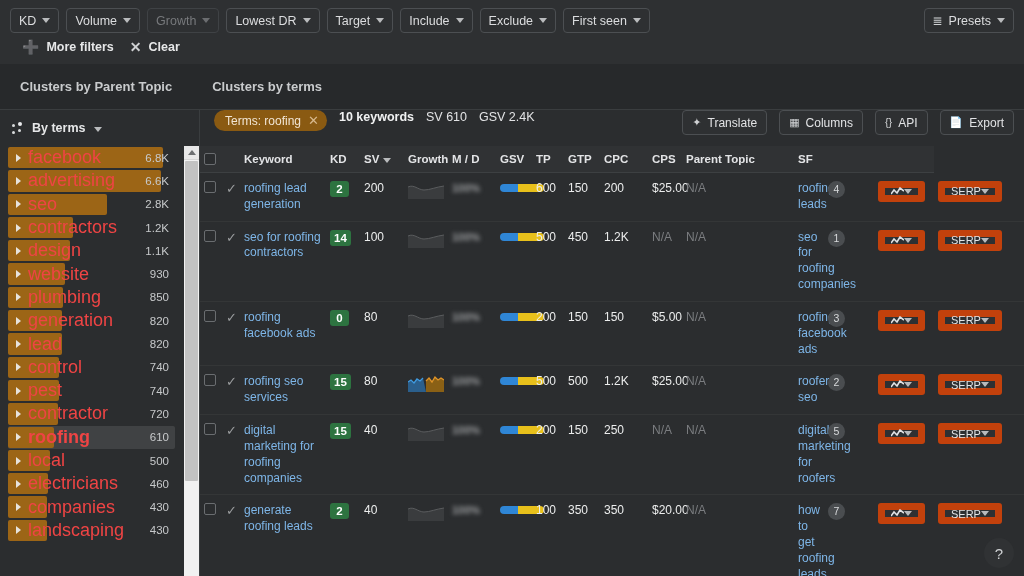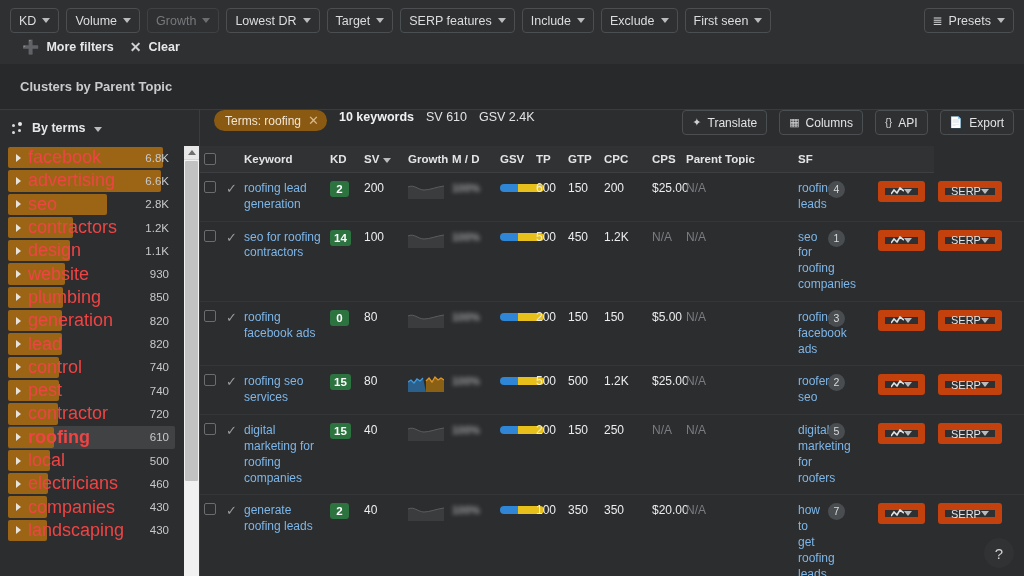--- a/index.html
+++ b/index.html
@@ -260,24 +260,20 @@
       </div>
       <div class="fbtn">
         <span>Lowest DR</span>
         <span class="caret"></span>
       </div>
       <div class="fbtn">
         <span>Target</span>
         <span class="caret"></span>
       </div>
       <div class="fbtn">
-        <span>SERP features</span>
-        <span class="caret"></span>
-      </div>
-      <div class="fbtn">
         <span>Include</span>
         <span class="caret"></span>
       </div>
       <div class="fbtn">
         <span>Exclude</span>
         <span class="caret"></span>
       </div>
       <div class="fbtn">
         <span>First seen</span>
         <span class="caret"></span>
@@ -297,20 +293,23 @@
     <span class="linkbtn">
       <span class="glyph">✕</span>
       <span>Clear</span>
     </span>
   </div>
 </div>
 
 <div class="tabbar" id="tab-bar">
     <div class="tab">
       <span>Clusters by Parent Topic</span>
+    </div>
+    <div class="tab">
+      <span>Clusters by terms</span>
     </div>
   </div>
 
 <div class="main">
 
   <div class="sidebar">
     <div class="side-head">
       <span class="dots-icon">
           <i></i>
           <i></i>

